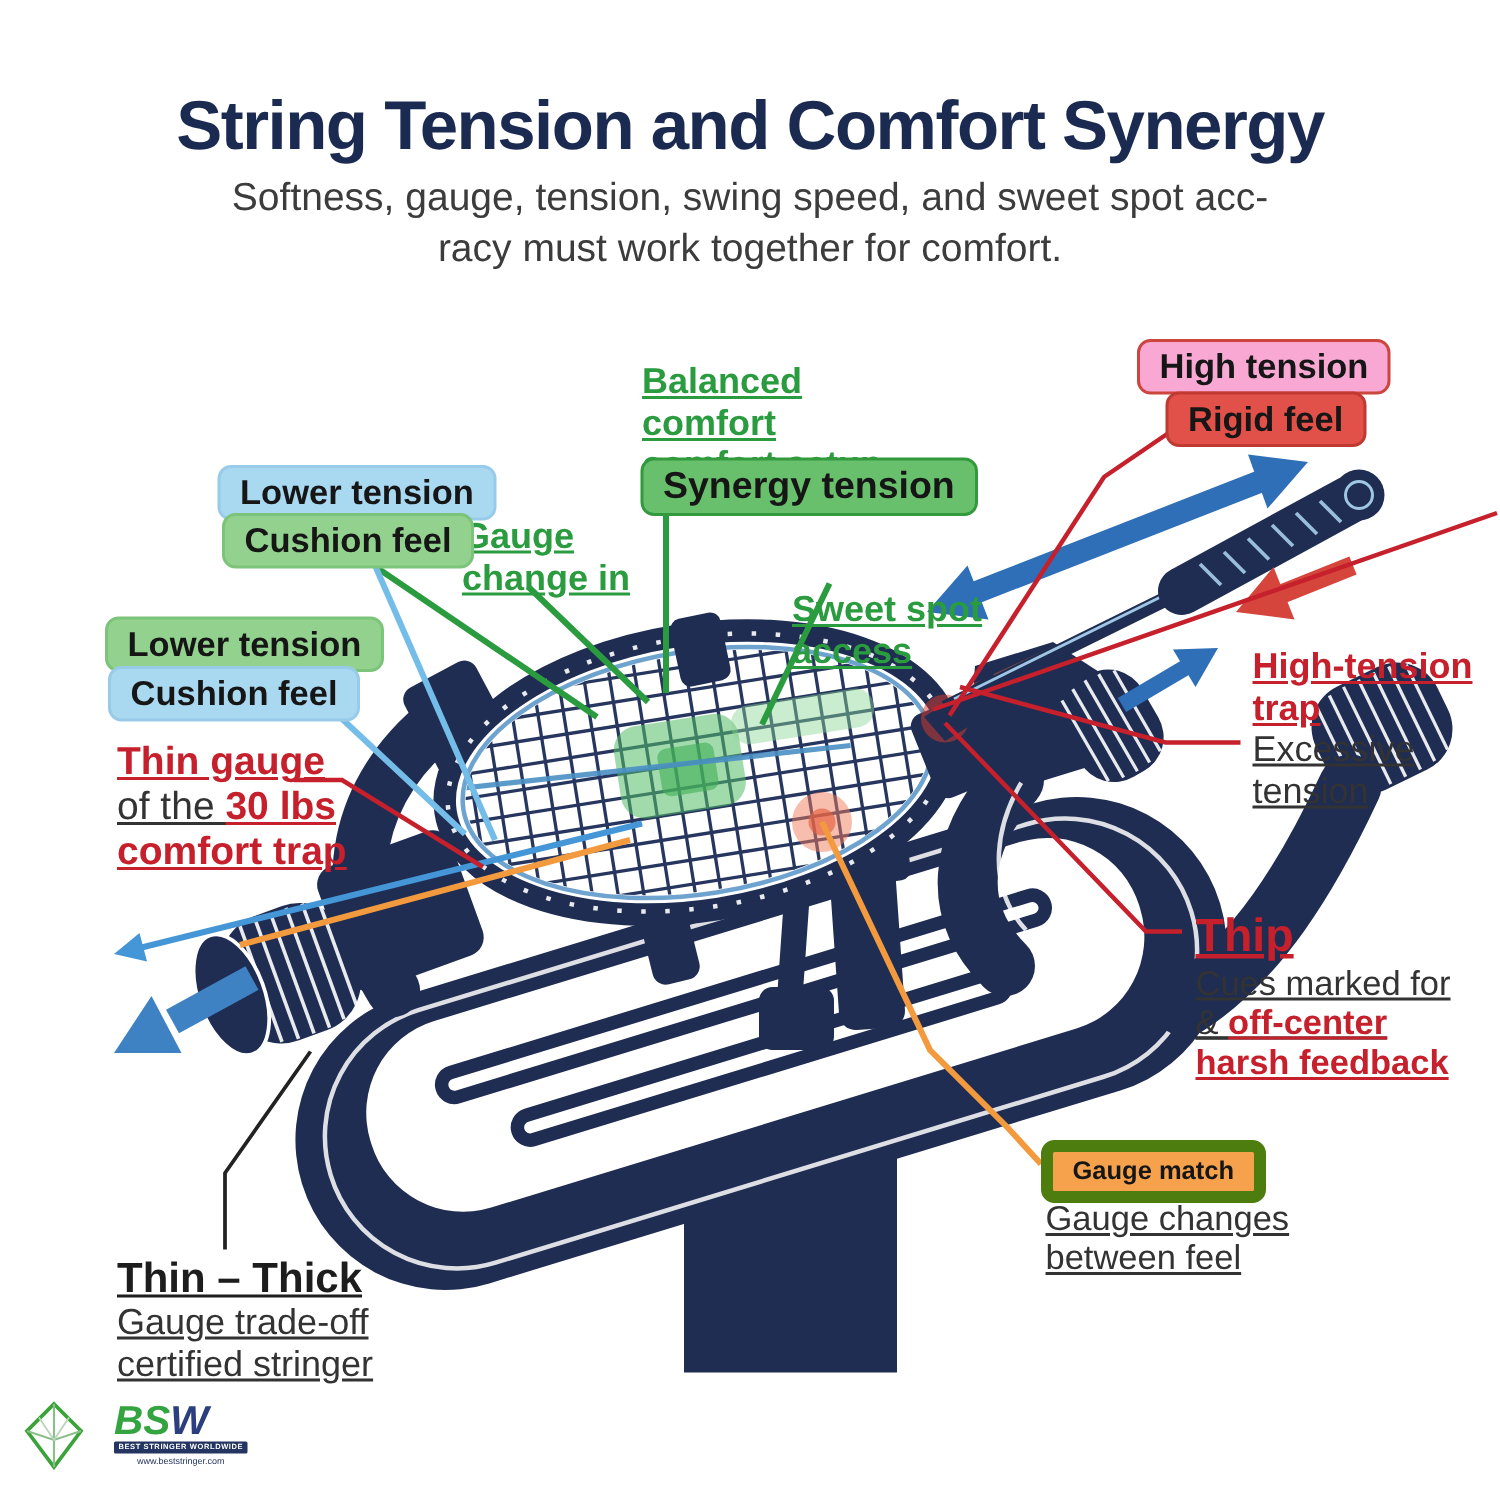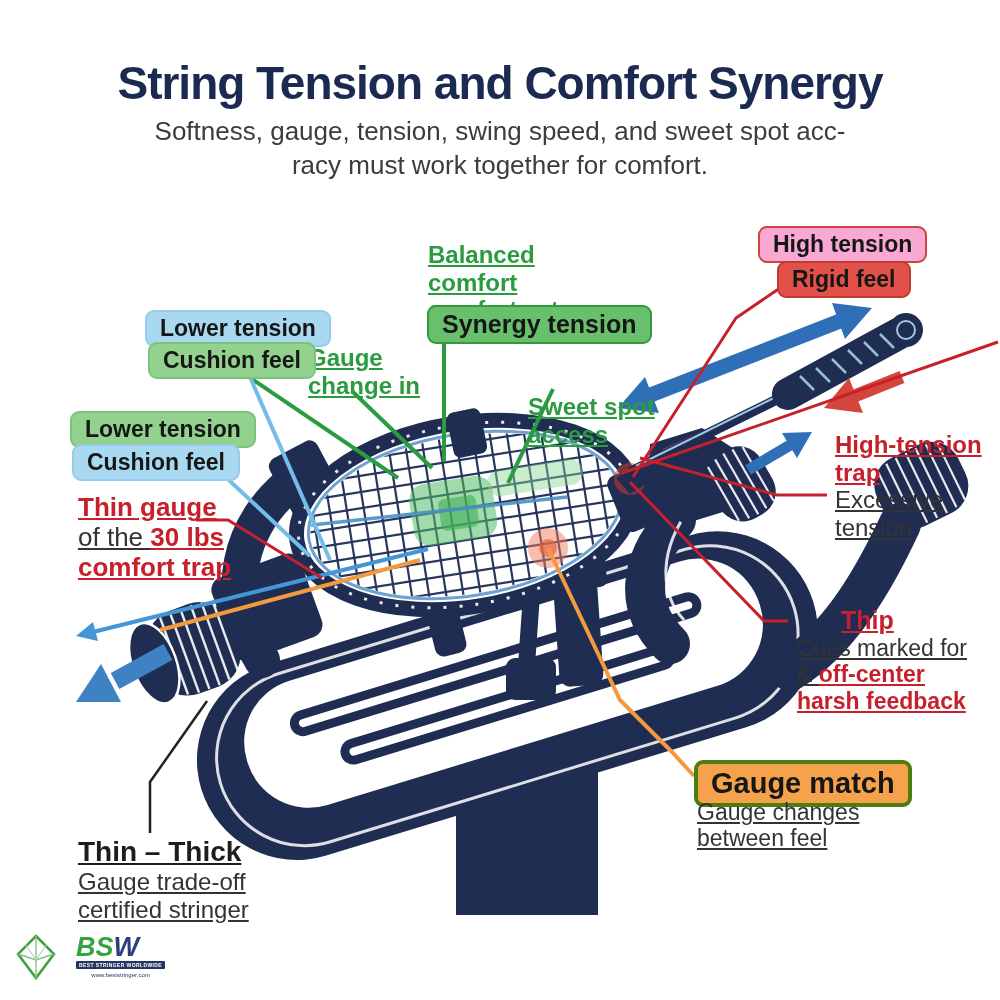--- a/index.html
+++ b/index.html
@@ -11,21 +11,21 @@
          letter-spacing:-1px;color:#1b2a50;}
   .subtitle{left:0;top:114px;width:1000px;text-align:center;font-size:26px;line-height:1.32;
             color:#3c3c3c;}
   .box{position:absolute;font-weight:bold;font-size:23px;color:#161616;padding:3px 13px;
        border-radius:9px;white-space:nowrap;}
   .box-red1{background:#f9a8d4;border:2px solid #cc463d;}
   .box-red2{background:#e1514a;border:2px solid #c03a31;}
   .box-green{background:#69c06c;border:2px solid #33993d;font-size:25px;}
   .box-lgreen{background:#92d28e;border:2px solid #7cc47a;}
   .box-lblue{background:#a9d8f1;border:2px solid #98cbe8;}
-  .box-orange{background:#f6a24d;border:4px solid #4d7c0f;font-size:29px;}
+  .box-orange{background:#f6a24d;border:8px solid #4d7c0f;font-size:17px;}
   .greentxt{color:#2a9b3e;font-weight:bold;font-size:23px;line-height:1.15;}
   .redtxt{color:#c5202b;font-weight:bold;}
   .darktxt{color:#333;}
   .tblock{line-height:1.15;font-size:24px;}
   .tblock span{display:block;text-decoration:underline;}
   .mixline{display:block;}
   .mixline span{display:inline;}
   .logo-name{font-size:27px;font-weight:bold;font-style:italic;letter-spacing:0px;line-height:1;}
   .logo-bar{background:#253561;color:#fff;font-size:5px;font-weight:bold;text-align:center;
             padding:1px 3px;border-radius:1px;letter-spacing:.4px;white-space:nowrap;}
@@ -264,21 +264,21 @@
   </div>
 
   <div class="abs tblock" style="left:835px;top:431px;">
     <span class="redtxt">High-tension</span>
     <span class="redtxt">trap</span>
     <span class="darktxt">Excessive</span>
     <span class="darktxt">tension</span>
   </div>
 
   <div class="abs tblock" style="left:797px;top:606px;font-size:23px;">
-    <span class="redtxt" style="font-size:25px;padding-left:44px;">Thip</span>
+    <span class="redtxt" style="font-size:31px;">Thip</span>
     <span class="darktxt">Cues marked for</span>
     <span class="mixline"><span class="darktxt">&amp; </span><span class="redtxt">off-center</span></span>
     <span class="redtxt">harsh feedback</span>
   </div>
 
   <div class="box box-orange" style="left:694px;top:760px;">Gauge match</div>
   <div class="abs tblock" style="left:78px;top:836px;">
     <span style="font-size:28px;font-weight:bold;color:#1d1d1d;">Thin – Thick</span>
     <span class="darktxt">Gauge trade-off</span>
     <span class="darktxt">certified stringer</span>

